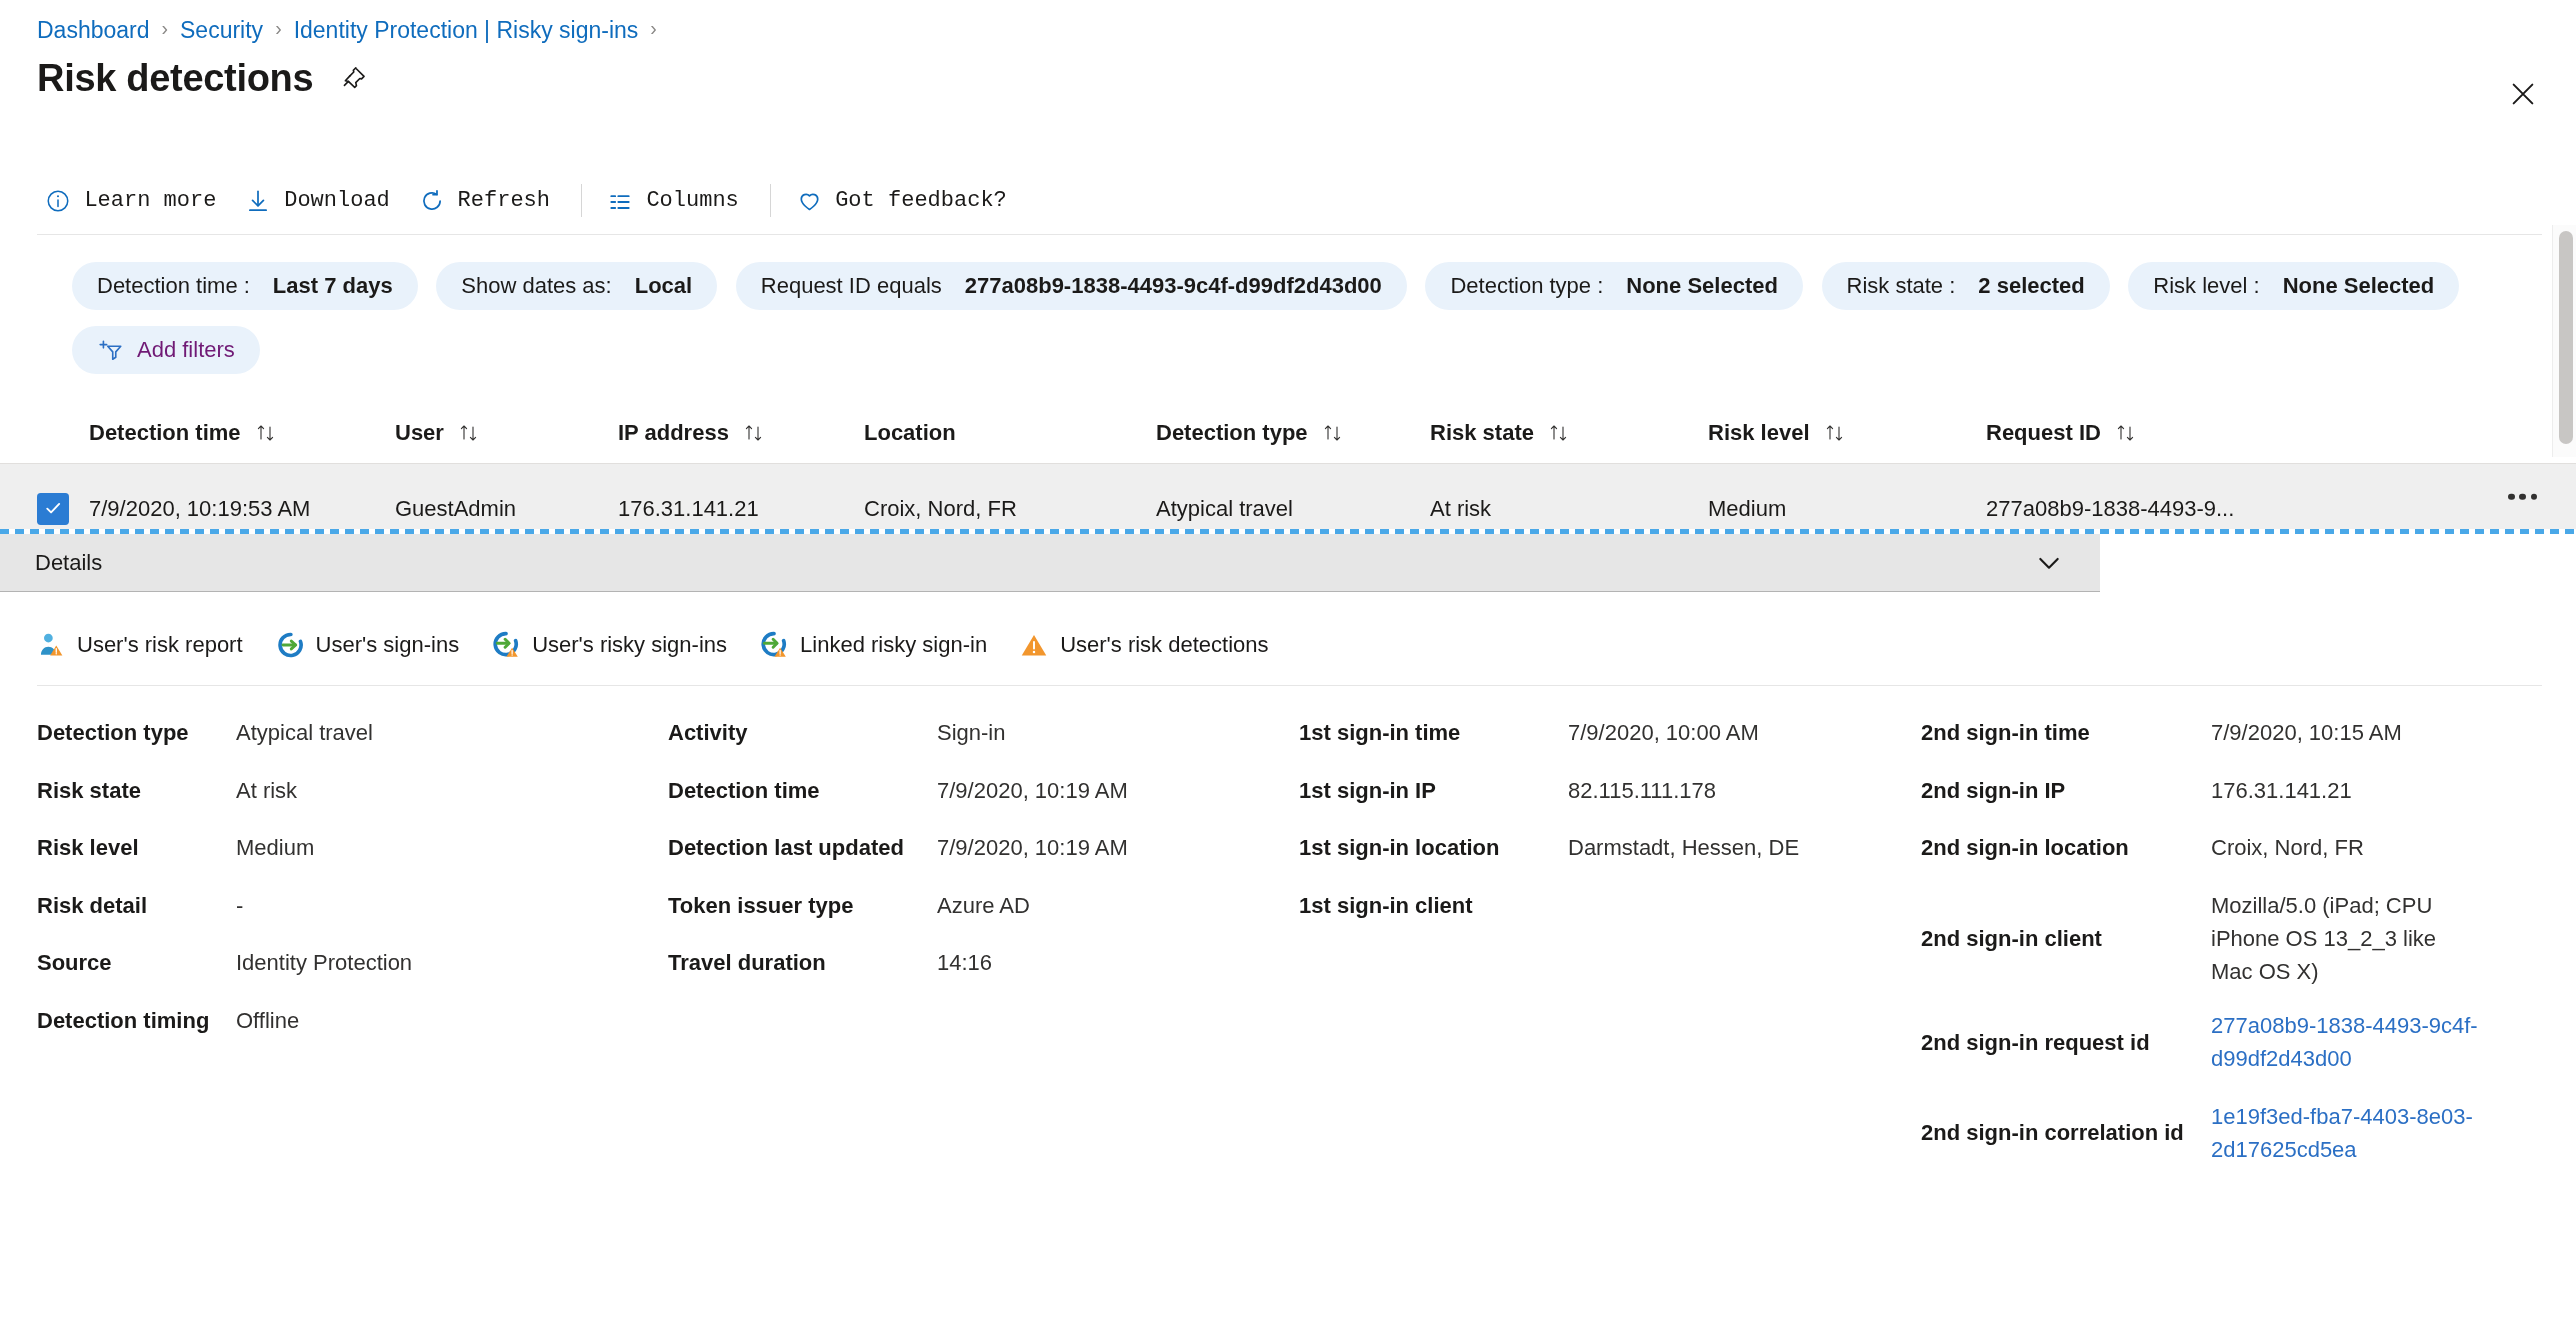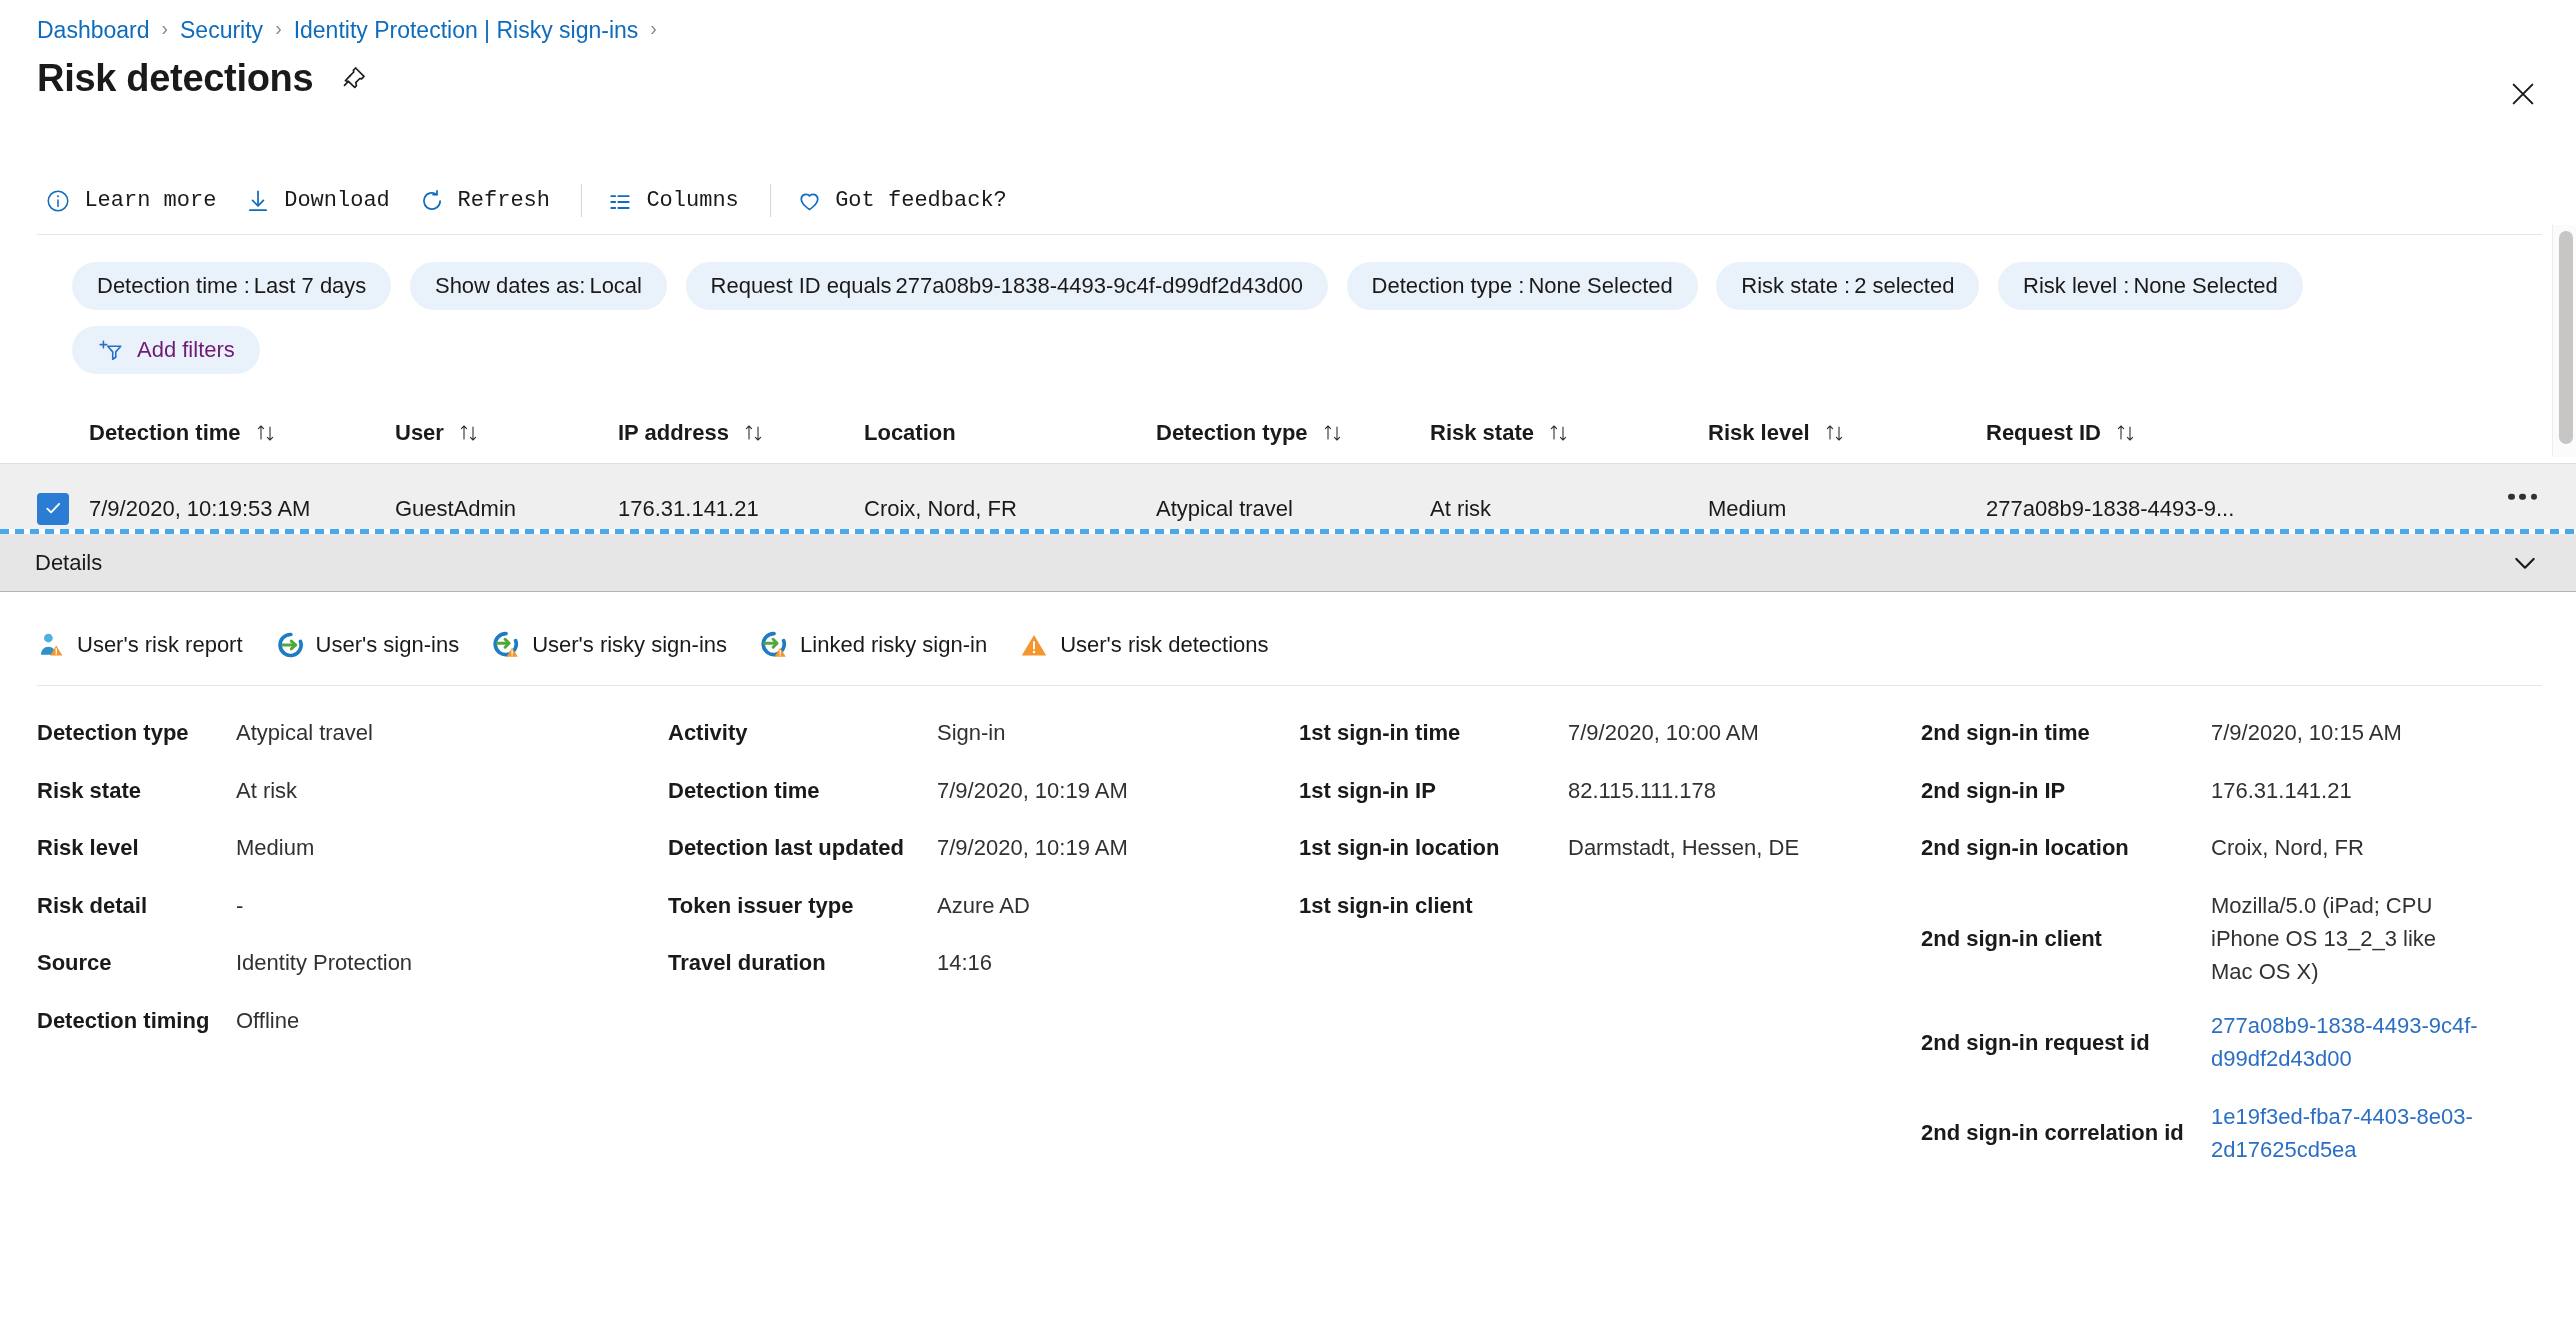--- a/index.html
+++ b/index.html
@@ -62,21 +62,21 @@
   .filters {
     position: absolute; left: 72px; top: 262px; width: 2431px;
     display: flex; flex-wrap: wrap; gap: 16px 18.6px; text-align: right;
   }
   .pill {
     background: #e9f2fb; border-radius: 927px;
     height: 48px; display: flex; align-items: center;
     padding: 0 25px; font-size: 22px; color: #1b1a19; cursor: pointer;
     white-space: nowrap;
   }
-  .pill b { font-weight: 400; margin-left: 4px; }
+  .pill b { font-weight: 700; margin-left: 23px; }
   .pill.addfilter { color: #701a75; gap: 12px; }
 
   
   .grid { position: absolute; left: 0; top: 403px; width: 2576px; }
   .grid-head {
     display: flex; align-items: center; height: 61px;
     border-bottom: 0.9px solid #e1dfdd; padding-left: 37px; background:#fff;
   }
   .th {
     display: flex; align-items: center; font-size: 22px; font-weight: 700;
@@ -121,21 +121,21 @@
     background: #c8c6c4; border-radius: 7.4px;
   }
 
   
   .splitter {
     position: absolute; left: 0; top: 529px; width: 2576px; height: 4.6px;
     background-image: repeating-linear-gradient(to right, #4aa8e8 0 9.3px, transparent 9.3px 15px);
     cursor: row-resize;
   }
   .details-bar {
-    position: absolute; left: 0; top: 534px; width: 2576px; height: 58px;
+    position: absolute; left: 0; top: 534px; width: 2100px; height: 58px;
     background: #e6e6e6; border-bottom: 1.9px solid #b3b3b3;
     display: flex; align-items: center; padding: 0 35px;
     justify-content: space-between;
   }
   .details-bar .lbl { font-size: 22px; color: #1b1a19; }
   .details-chevron { cursor: pointer; display:flex; align-items:center; }
 
   
   .actions {
     position: absolute; left: 37px; top: 631px; width: 2505px;

